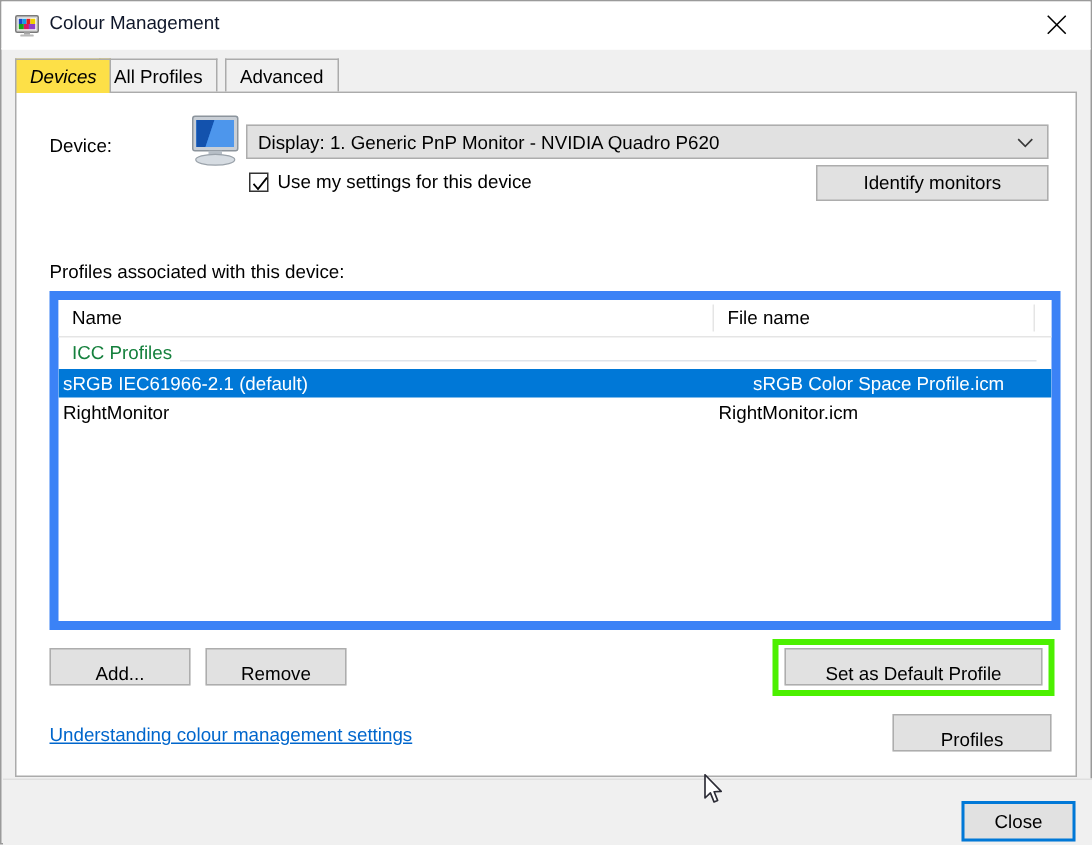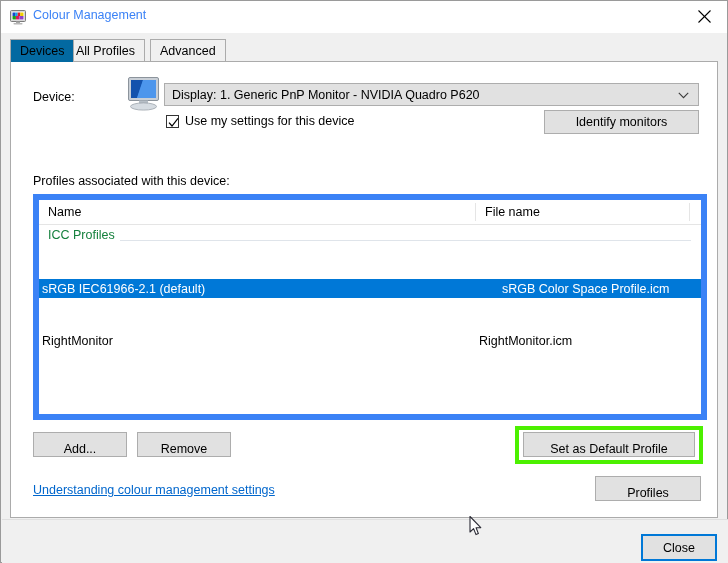--- a/index.html
+++ b/index.html
@@ -30,21 +30,21 @@
   }
   #app-icon {
     position: absolute;
     left: 9px; top: 8px;
     width: 16px; height: 16px;
   }
   #title-text {
     position: absolute;
     left: 32px; top: 7px;
     font-size: 12.5px;
-    color: #3b82f6;
+    color: #0f172a;
     white-space: nowrap;
   }
   #close-btn {
     position: absolute;
     right: 0; top: 0;
     width: 46px; height: 30px;
     display: flex; align-items: center; justify-content: center;
     cursor: default;
   }
   #close-btn svg { display: block; }
@@ -64,23 +64,24 @@
     display: flex; align-items: center;
     font-size: 12.5px;
     color: #000;
     background: #f0f0f0;
     border: 1px solid #ababab;
     border-bottom: none;
     cursor: default;
     white-space: nowrap;
   }
   .tab.active {
-    background: #0369a1;
+    background: #fde047;
     border-color: #ababab;
     z-index: 3;
+    font-style: italic;
   }
 
   
   #tabpage {
     position: absolute;
     left: 9px; top: 60px;
     width: 708px; height: 457px;
     box-sizing: border-box;
     background: #ffffff;
     border: 1px solid #ababab;
@@ -199,21 +200,20 @@
   #group-rule {
     position: absolute;
     left: 9px; right: 10px; top: 15px;
     height: 1px;
     background: #dfe4ea;
   }
   .row {
     position: relative;
     height: 19px;
     cursor: default;
-    margin-top: 33px;
   }
   .row.selected { background: #0078d7; }
   .cell {
     position: absolute;
     top: 0; height: 19px;
     display: flex; align-items: center;
     font-size: 12.5px;
     color: #000;
     white-space: nowrap;
     overflow: hidden;

